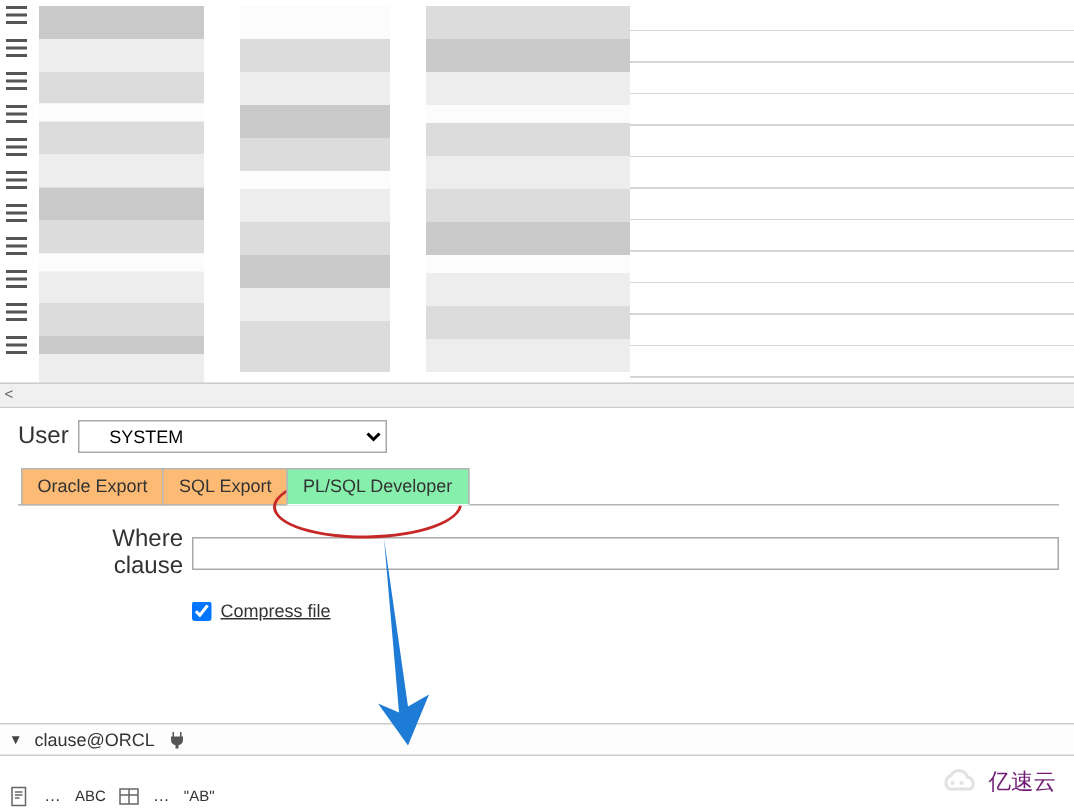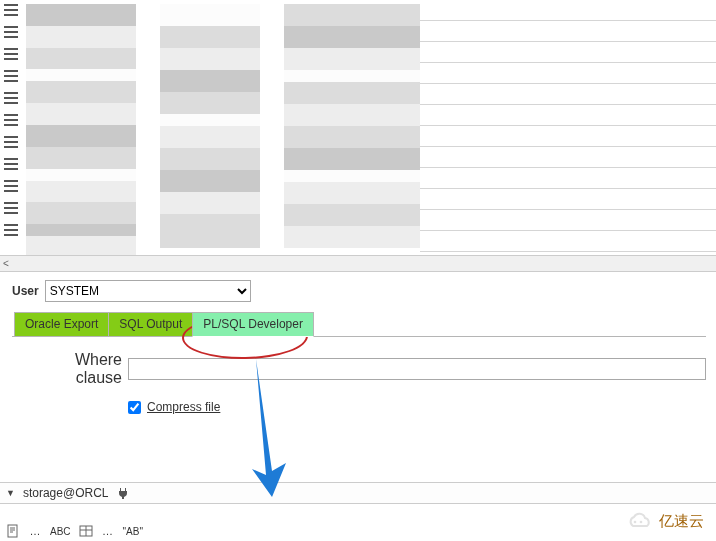--- a/index.html
+++ b/index.html
@@ -78,34 +78,34 @@
 
   
   .controls {
     padding: 8px 10px 0 12px;
     width: 100%;
     position: relative;
   }
   .user-row {
     display: flex; align-items: center; gap: 6px; margin-bottom: 10px;
   }
-  .user-label { font-size: 12px; font-weight: bold; }
+  .user-label { font-size: 16px; }
   .user-select {
     height: 22px; width: 206px; border: 1px solid #a8a8a8; background: #fff;
-    font-size: 12px; padding: 2px 0;
+    font-size: 12px; padding: 2px 16px;
   }
 
   .tabs {
     display: flex; position: relative; margin-left: 2px;
   }
   .tab {
     padding: 4px 10px 5px 10px;
     border: 1px solid #b5b5b5;
     border-bottom: none;
-    background: #84cc16;
+    background: #fdba74;
     font-size: 12px;
     margin-right: -1px;
     cursor: pointer;
   }
   .tab.active {
     background: #86efac;
     border-bottom: 1px solid #fff;
     position: relative; z-index: 2;
   }
   .tab-panel {
@@ -168,21 +168,21 @@
     position: absolute; left: 0; right: 0; bottom: 0; height: 20px;
     display: flex; align-items: center; gap: 8px; padding-left: 6px;
     font-size: 11px; color: #333; background: #fff;
   }
   .bottombar .ic { width: 14px; height: 14px; display: inline-flex; align-items:center; justify-content:center; }
 
   
   .watermark {
     position: absolute; right: 12px; bottom: 10px;
     display: flex; align-items: center; gap: 4px;
-    color: #a16207; font-size: 15px; font-weight: 500;
+    color: #701a75; font-size: 15px; font-weight: 500;
     font-family: "Microsoft YaHei", sans-serif;
     pointer-events: none;
   }
   .watermark svg { opacity: .55; }
 </style>
 </head>
 <body>
 
 <div class="upper">
   <div class="icon-strip">
@@ -256,21 +256,21 @@
     <select class="user-select">
       <option>SYSTEM</option>
     </select>
   </div>
 
   <div class="tabs">
     <div class="tab">
       <span>Oracle Export</span>
     </div>
     <div class="tab">
-      <span>SQL Output</span>
+      <span>SQL Export</span>
     </div>
     <div class="tab active">
       <span>PL/SQL Developer</span>
     </div>
   </div>
 
   <div class="tab-panel">
     <div class="red-circle"></div>
     <svg class="blue-arrow" viewBox="0 0 44 138">
       <path d="M8 0 L24 112 L38 104 L24 138 L4 110 L18 116 Z" fill="#1e7bd6"></path>
@@ -286,21 +286,21 @@
         <input type="checkbox" checked="" style="">
         <span>Compress file</span>
       </label>
     </div>
 
   </div>
 </div>
 
 <div class="statusbar">
   <span class="tri">▼</span>
-  <span>storage@ORCL</span>
+  <span>clause@ORCL</span>
   <span class="plug">
     <svg viewBox="0 0 14 14">
         <path d="M5 2v3h4V2h1v3h1v2a4 4 0 0 1-3 3.9V13H6v-2.1A4 4 0 0 1 3 7V5h1V2z" fill="#555"></path>
       </svg>
   </span>
 </div>
 
 <div class="bottombar">
   <span class="ic">
     <svg viewBox="0 0 14 14">

